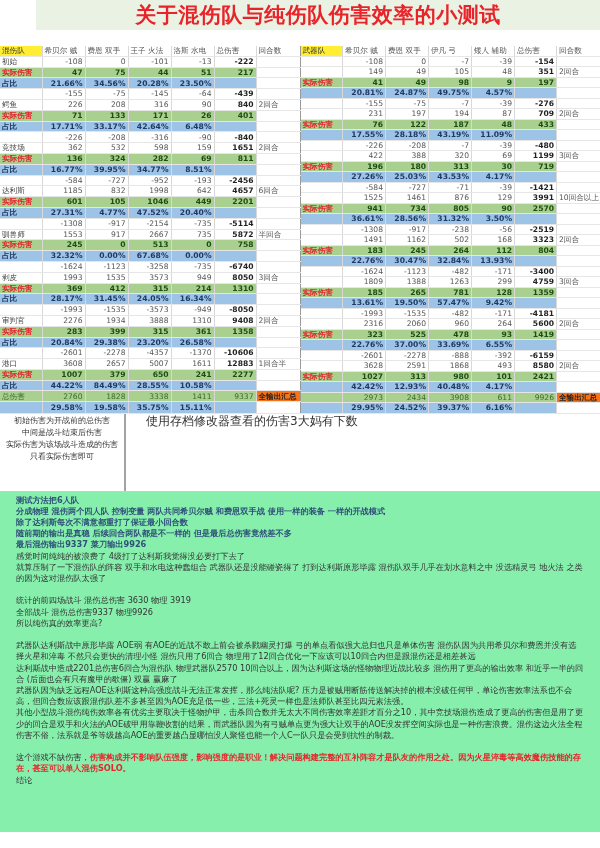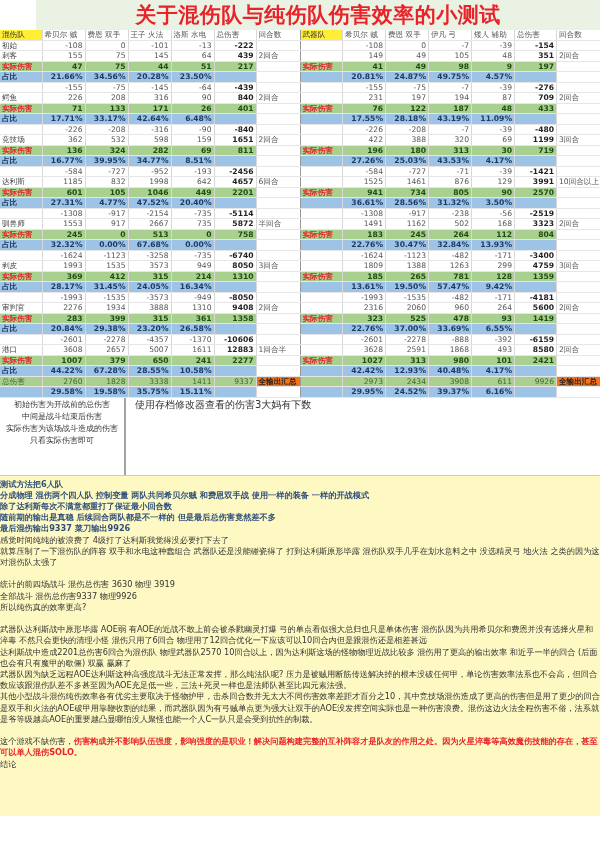--- a/index.html
+++ b/index.html
@@ -11,21 +11,21 @@
     position: relative;
   }
   .title-bar {
     height: 30px; background: #e9f2e3;
     display: flex; align-items: center; justify-content: center; margin-left: 36px;
   }
   .title {
     color: #e8232a; font-weight: bold; font-size: 21px; letter-spacing: 0.5px;
   }
   .tables { display: flex; width: 600px; }
-  .tbl { border-collapse: collapse; table-layout: fixed; }
+  .tbl { border-collapse: collapse; table-layout: fixed; margin-top: 16px; }
   .tbl td {
     height: 9.95px; line-height: 9.5px; font-size: 7.6px; padding: 0 2px;
     border-right: 1px solid #d8d8d8; border-bottom: 1px solid #e6e6e6;
     white-space: nowrap; overflow: hidden; text-align: right; color: #555;
   }
   .tbl td.lbl { text-align: left; color: #444; }
   .tbl td.rounds { text-align: left; color: #555; border-right: 1px solid #999; }
   .tbl tr.hdr td { text-align: left; color: #555; }
   .tbl tr.hdr td.team { background: #ffee33; color: #333; }
   .tbl tr.g td { background: #a9d08e; color: #1d4d12; font-weight: bold; }
@@ -39,23 +39,23 @@
   .tbl tr.tg td.rounds { background: #f97316; color: #222; font-weight: bold; }
   .tbl td.tot { font-weight: bold; color: #222; }
   .tbl tr.g td.tot { color: #1d4d12; }
   .notes {
     display: flex; height: 78px; border-bottom: 1px solid #ccc;
   }
   .note-left {
     width: 126px; border-right: 2px solid #a3a3a3; text-align: center;
     font-size: 8px; line-height: 12px; color: #333; padding-top: 1px;
   }
-  .note-right { padding-left: 9px; font-size: 10px; line-height: 12px; color: #333; padding-top: 1px; }
+  .note-right { padding-left: 20px; font-size: 12px; line-height: 12px; color: #333; padding-top: 1px; }
   .article {
-    background: #fef9c3; height: 340px; padding: 3px 0;
+    background: #86efac; height: 340px; padding: 3px 16px;
     font-size: 8.2px; line-height: 11.2px; color: #333;
   }
   .article p { min-height: 11.2px; }
   .article .blue { color: #2f4f7a; font-weight: bold; }
   .article .red { color: #e8232a; font-weight: bold; }
 </style>
 </head>
 <body>
 
 <div class="title-bar">
@@ -85,29 +85,20 @@
         </tr>
         <tr class="w">
           <td class="lbl">初始</td>
           <td>-108</td>
           <td>0</td>
           <td>-101</td>
           <td>-13</td>
           <td class="tot">-222</td>
           <td class="rounds"></td>
         </tr>
-        <tr class="w">
-          <td class="lbl">刺客</td>
-          <td>155</td>
-          <td>75</td>
-          <td>145</td>
-          <td>64</td>
-          <td class="tot">439</td>
-          <td class="rounds">2回合</td>
-        </tr>
         <tr class="g">
           <td class="lbl">实际伤害</td>
           <td>47</td>
           <td>75</td>
           <td>44</td>
           <td>51</td>
           <td class="tot">217</td>
           <td class="rounds"></td>
         </tr>
         <tr class="b">
@@ -358,21 +349,21 @@
           <td>1007</td>
           <td>379</td>
           <td>650</td>
           <td>241</td>
           <td class="tot">2277</td>
           <td class="rounds"></td>
         </tr>
         <tr class="b">
           <td class="lbl">占比</td>
           <td>44.22%</td>
-          <td>67.28%</td>
+          <td>84.49%</td>
           <td>28.55%</td>
           <td>10.58%</td>
           <td class="tot"></td>
           <td class="rounds"></td>
         </tr>
         <tr class="tg">
           <td class="lbl">总伤害</td>
           <td>2760</td>
           <td>1828</td>
           <td>3338</td>

